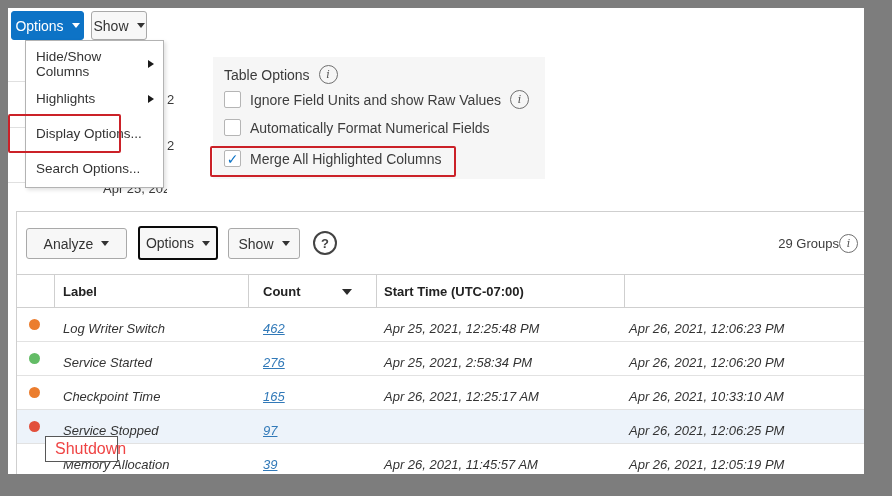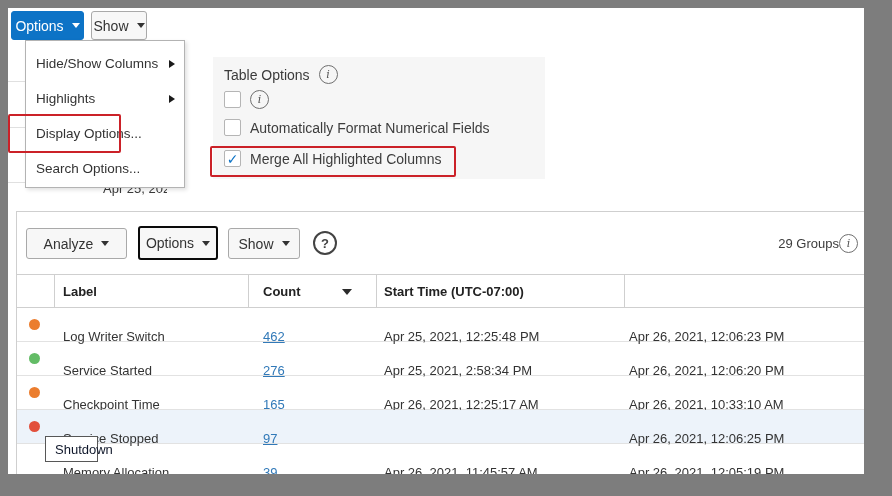--- a/index.html
+++ b/index.html
@@ -21,21 +21,21 @@
   .btn{position:absolute;display:flex;align-items:center;justify-content:center;
        font-size:14px;border-radius:3px;cursor:pointer;box-sizing:border-box;}
   .btn-primary{left:3px;top:3px;width:73px;height:29px;background:var(--accent-blue,#0d73c6);
        color:#fff;border:1px solid var(--accent-blue,#0d73c6);}
   .btn-plain{background:#f7f7f7;color:#333;border:1px solid #a9a9a9;}
   .btn-show-top{left:83px;top:3px;width:56px;height:29px;}
   .caret{width:0;height:0;border-left:4.5px solid transparent;border-right:4.5px solid transparent;
        border-top:5px solid currentColor;margin-left:8px;display:inline-block;}
 
   
-  .menu{position:absolute;left:17px;top:32px;width:160px;height:148px;background:#fff;
+  .menu{position:absolute;left:17px;top:32px;width:139px;height:148px;background:#fff;
         border:1px solid #b3b3b3;box-shadow:2px 2px 4px rgba(0,0,0,.12);z-index:10;box-sizing:border-box;}
   .menu-item{position:absolute;left:0;width:100%;height:35px;display:flex;align-items:center;
         justify-content:space-between;padding:0 9px 0 10px;box-sizing:border-box;
         font-size:13.5px;color:#333;cursor:pointer;}
   .submenu-arrow{width:0;height:0;border-left:6px solid #1a1a1a;
         border-top:4.5px solid transparent;border-bottom:4.5px solid transparent;}
 
   
   .red-box{position:absolute;border:2px solid var(--annotation-red,#cb2128);
         border-radius:2px;box-sizing:border-box;z-index:20;pointer-events:none;}
@@ -78,28 +78,28 @@
   .hcell{position:absolute;top:0;height:34px;line-height:33px;white-space:nowrap;}
   .h-label{left:46px;} .h-count{left:246px;} .h-start{left:367px;} .h-end{left:612px;}
   .sort-desc{position:absolute;left:325px;top:14px;width:0;height:0;
         border-left:5.5px solid transparent;border-right:5.5px solid transparent;
         border-top:6px solid #2b2b2b;cursor:pointer;}
 
   .grow{position:absolute;left:0;width:100%;height:34px;border-bottom:1px solid #e2e2e2;
         box-sizing:border-box;font-size:13px;color:#333;cursor:default;}
   .grow.hl{background:var(--row-highlight,#edf3fa);}
   .dot{position:absolute;left:12px;top:11px;width:11px;height:11px;border-radius:50%;}
-  .cell{position:absolute;top:12px;height:34px;line-height:33px;white-space:nowrap;}
+  .cell{position:absolute;top:4px;height:34px;line-height:33px;white-space:nowrap;font-style:italic;}
   .c-label{left:46px;} .c-count{left:246px;} .c-start{left:367px;} .c-end{left:612px;}
   a.c-count{color:var(--link-blue,#3179b8);text-decoration:underline;cursor:pointer;}
 
   
-  .tooltip{position:absolute;left:37px;top:428px;width:53px;height:26px;background:#fff;
+  .tooltip{position:absolute;left:37px;top:428px;width:73px;height:26px;background:#fff;
         border:1.5px solid #575757;box-sizing:border-box;z-index:40;
-        display:flex;align-items:center;padding-left:9px;font-size:13px;color:#0f172a;}
+        display:flex;align-items:center;padding-left:9px;font-size:16px;color:#ef4444;}
 </style>
 </head>
 <body>
 
 <div class="content">
 
   <div class="frag-line" style="top:73px"></div>
   <div class="frag-line" style="top:119px"></div>
   <div class="frag-line" style="top:174px"></div>
   <span class="frag-num" style="top:84px">2</span>
@@ -135,20 +135,21 @@
   </div>
   <div class="red-box red-box-menu"></div>
 
   <div class="panel">
     <div class="panel-title-row">
       <span class="panel-title">Table Options</span>
       <span class="info-icon">i</span>
     </div>
     <div class="cb-row" style="top:33px">
       <span class="checkbox"></span>
+      <span class="cb-label">Ignore Field Units and show Raw Values</span>
       <span class="info-icon">i</span>
     </div>
     <div class="cb-row" style="top:62px">
       <span class="checkbox"></span>
       <span class="cb-label">Automatically Format Numerical Fields</span>
     </div>
     <div class="cb-row" style="top:93px">
       <span class="checkbox">
         <span class="check">✓</span>
       </span>

